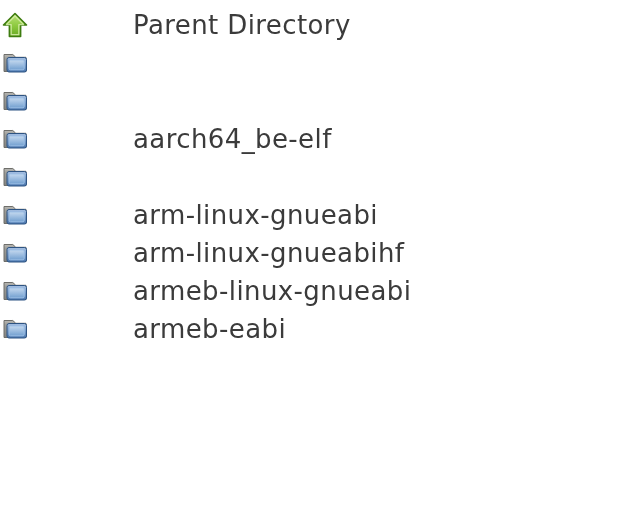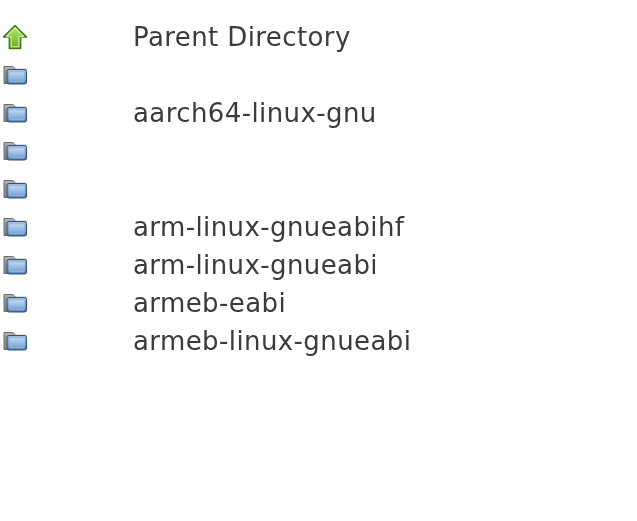--- a/index.html
+++ b/index.html
@@ -7,21 +7,21 @@
   body {
     font-family: "DejaVu Sans", "Liberation Sans", sans-serif;
     background: #ffffff;
   }
   .page {
     position: relative;
     width: 637px;
     height: 521px;
     background: #ffffff;
     overflow: hidden;
-    padding-top: 18px;
+    padding-top: 6px;
   }
   .row {
     display: flex;
     align-items: center;
     height: 38px;
     padding-left: 2px;
   }
   .icon {
     width: 26px;
     height: 26px;
@@ -93,31 +93,31 @@
   </div>
 
   <div class="row">
     <span class="icon">
       <svg width="26" height="26" viewBox="0 0 26 26">
         <path d="M2 4.5 H10.8 L13.8 7.3 H24 V21.5 H2 Z" fill="url(#gBack)" stroke="#6e6e6a" stroke-width="1"></path>
         <rect x="5" y="7.5" width="19.5" height="14.5" rx="2" fill="url(#gFront)" stroke="#2e5483" stroke-width="1"></rect>
         <rect x="7.2" y="10" width="15" height="9.8" rx="1.2" fill="url(#gInner)" stroke="#9cbfe6" stroke-width="1"></rect>
       </svg>
     </span>
-    <a class="label">aarch64-linux-gnu</a>
   </div>
 
   <div class="row">
     <span class="icon">
       <svg width="26" height="26" viewBox="0 0 26 26">
         <path d="M2 4.5 H10.8 L13.8 7.3 H24 V21.5 H2 Z" fill="url(#gBack)" stroke="#6e6e6a" stroke-width="1"></path>
         <rect x="5" y="7.5" width="19.5" height="14.5" rx="2" fill="url(#gFront)" stroke="#2e5483" stroke-width="1"></rect>
         <rect x="7.2" y="10" width="15" height="9.8" rx="1.2" fill="url(#gInner)" stroke="#9cbfe6" stroke-width="1"></rect>
       </svg>
     </span>
+    <a class="label">aarch64_be-elf</a>
   </div>
 
   <div class="row">
     <span class="icon">
       <svg width="26" height="26" viewBox="0 0 26 26">
         <path d="M2 4.5 H10.8 L13.8 7.3 H24 V21.5 H2 Z" fill="url(#gBack)" stroke="#6e6e6a" stroke-width="1"></path>
         <rect x="5" y="7.5" width="19.5" height="14.5" rx="2" fill="url(#gFront)" stroke="#2e5483" stroke-width="1"></rect>
         <rect x="7.2" y="10" width="15" height="9.8" rx="1.2" fill="url(#gInner)" stroke="#9cbfe6" stroke-width="1"></rect>
       </svg>
     </span>
@@ -125,51 +125,51 @@
 
 
   <div class="row">
     <span class="icon">
       <svg width="26" height="26" viewBox="0 0 26 26">
         <path d="M2 4.5 H10.8 L13.8 7.3 H24 V21.5 H2 Z" fill="url(#gBack)" stroke="#6e6e6a" stroke-width="1"></path>
         <rect x="5" y="7.5" width="19.5" height="14.5" rx="2" fill="url(#gFront)" stroke="#2e5483" stroke-width="1"></rect>
         <rect x="7.2" y="10" width="15" height="9.8" rx="1.2" fill="url(#gInner)" stroke="#9cbfe6" stroke-width="1"></rect>
       </svg>
     </span>
+    <a class="label">arm-linux-gnueabi</a>
+  </div>
+
+  <div class="row">
+    <span class="icon">
+      <svg width="26" height="26" viewBox="0 0 26 26">
+        <path d="M2 4.5 H10.8 L13.8 7.3 H24 V21.5 H2 Z" fill="url(#gBack)" stroke="#6e6e6a" stroke-width="1"></path>
+        <rect x="5" y="7.5" width="19.5" height="14.5" rx="2" fill="url(#gFront)" stroke="#2e5483" stroke-width="1"></rect>
+        <rect x="7.2" y="10" width="15" height="9.8" rx="1.2" fill="url(#gInner)" stroke="#9cbfe6" stroke-width="1"></rect>
+      </svg>
+    </span>
     <a class="label">arm-linux-gnueabihf</a>
   </div>
 
   <div class="row">
     <span class="icon">
       <svg width="26" height="26" viewBox="0 0 26 26">
         <path d="M2 4.5 H10.8 L13.8 7.3 H24 V21.5 H2 Z" fill="url(#gBack)" stroke="#6e6e6a" stroke-width="1"></path>
         <rect x="5" y="7.5" width="19.5" height="14.5" rx="2" fill="url(#gFront)" stroke="#2e5483" stroke-width="1"></rect>
         <rect x="7.2" y="10" width="15" height="9.8" rx="1.2" fill="url(#gInner)" stroke="#9cbfe6" stroke-width="1"></rect>
       </svg>
     </span>
-    <a class="label">arm-linux-gnueabi</a>
+    <a class="label">armeb-linux-gnueabi</a>
   </div>
 
   <div class="row">
     <span class="icon">
       <svg width="26" height="26" viewBox="0 0 26 26">
         <path d="M2 4.5 H10.8 L13.8 7.3 H24 V21.5 H2 Z" fill="url(#gBack)" stroke="#6e6e6a" stroke-width="1"></path>
         <rect x="5" y="7.5" width="19.5" height="14.5" rx="2" fill="url(#gFront)" stroke="#2e5483" stroke-width="1"></rect>
         <rect x="7.2" y="10" width="15" height="9.8" rx="1.2" fill="url(#gInner)" stroke="#9cbfe6" stroke-width="1"></rect>
       </svg>
     </span>
     <a class="label">armeb-eabi</a>
   </div>
 
-  <div class="row">
-    <span class="icon">
-      <svg width="26" height="26" viewBox="0 0 26 26">
-        <path d="M2 4.5 H10.8 L13.8 7.3 H24 V21.5 H2 Z" fill="url(#gBack)" stroke="#6e6e6a" stroke-width="1"></path>
-        <rect x="5" y="7.5" width="19.5" height="14.5" rx="2" fill="url(#gFront)" stroke="#2e5483" stroke-width="1"></rect>
-        <rect x="7.2" y="10" width="15" height="9.8" rx="1.2" fill="url(#gInner)" stroke="#9cbfe6" stroke-width="1"></rect>
-      </svg>
-    </span>
-    <a class="label">armeb-linux-gnueabi</a>
-  </div>
-
 
 
 </div>
 
 </body></html>

